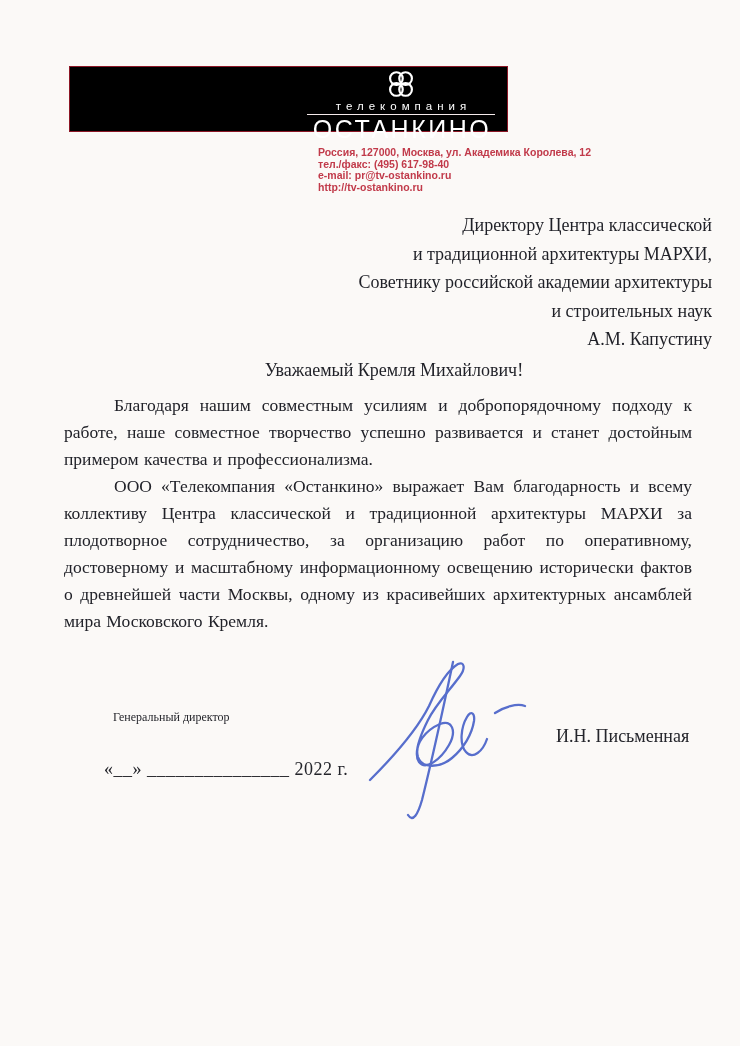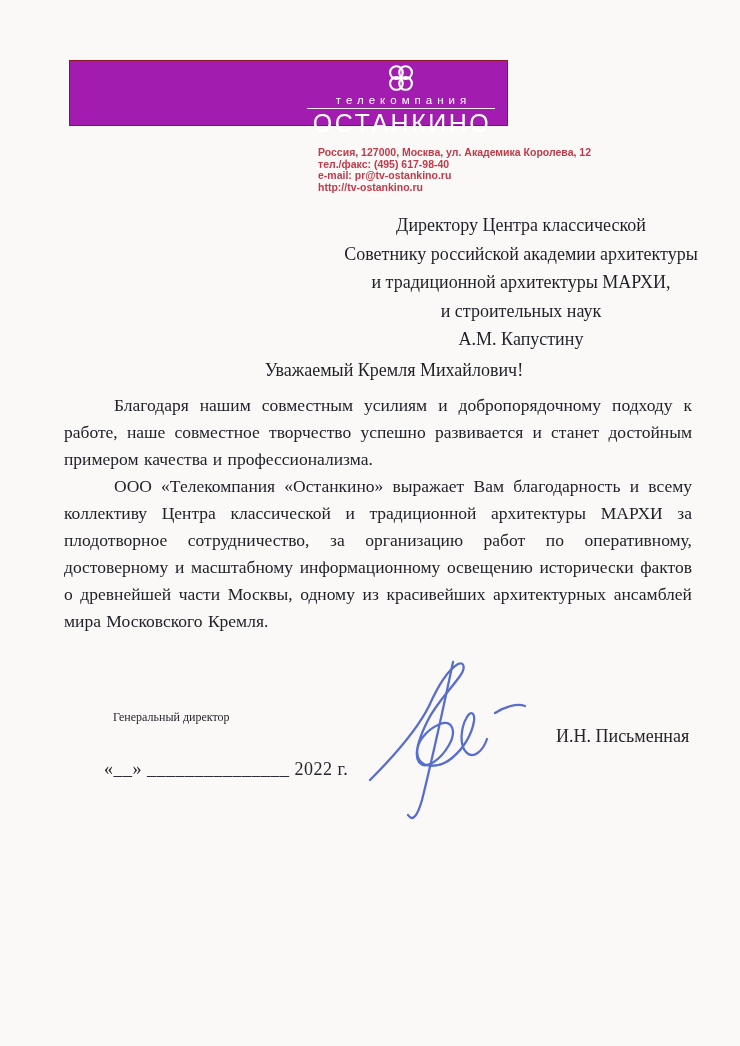--- a/index.html
+++ b/index.html
@@ -15,24 +15,24 @@
     background: #fbf9f7;
     overflow: hidden;
     font-family: "Liberation Serif", serif;
     color: #24252b;
   }
 
   
   .banner {
     position: absolute;
     left: 69px;
-    top: 60px;
+    top: 66px;
     width: 439px;
     height: 66px;
-    background: #a21caf;
+    background: #000000;
     box-shadow: 0 0 0 1px #8c1726 inset;
   }
   .brand {
     position: absolute;
     right: 13px;
     top: 3px;
     width: 188px;
     text-align: center;
     color: #ffffff;
     font-family: "Liberation Sans", sans-serif;
@@ -75,21 +75,21 @@
     color: #c13a4a;
     white-space: nowrap;
   }
 
   
   .recipient {
     position: absolute;
     left: 330px;
     top: 211px;
     width: 382px;
-    text-align: center;
+    text-align: right;
     font-size: 18px;
     line-height: 28.5px;
     color: #1f2027;
   }
 
   
   .salutation {
     position: absolute;
     left: 64px;
     top: 360px;
@@ -171,22 +171,22 @@
 
   <div class="contact">
     <div>Россия, 127000, Москва, ул. Академика Королева, 12</div>
     <div>тел./факс: (495) 617-98-40</div>
     <div>e-mail: pr@tv-ostankino.ru</div>
     <div>http://tv-ostankino.ru</div>
   </div>
 
   <div class="recipient">
     <div>Директору Центра классической</div>
+    <div>и традиционной архитектуры МАРХИ,</div>
     <div>Советнику российской академии архитектуры</div>
-    <div>и традиционной архитектуры МАРХИ,</div>
     <div>и строительных наук</div>
     <div>А.М. Капустину</div>
   </div>
 
   <div class="salutation">Уважаемый Кремля Михайлович!</div>
 
   <div class="body-text">
     <p>Благодаря нашим совместным усилиям и добропорядочному подходу к работе, наше совместное творчество успешно развивается и станет достойным примером качества и профессионализма.</p>
     <p>ООО «Телекомпания «Останкино» выражает Вам благодарность и всему коллективу Центра классической и традиционной архитектуры МАРХИ за плодотворное сотрудничество, за организацию работ по оперативному, достоверному и масштабному информационному освещению исторически фактов о древнейшей части Москвы, одному из красивейших архитектурных ансамблей мира Московского Кремля.</p>
   </div>

